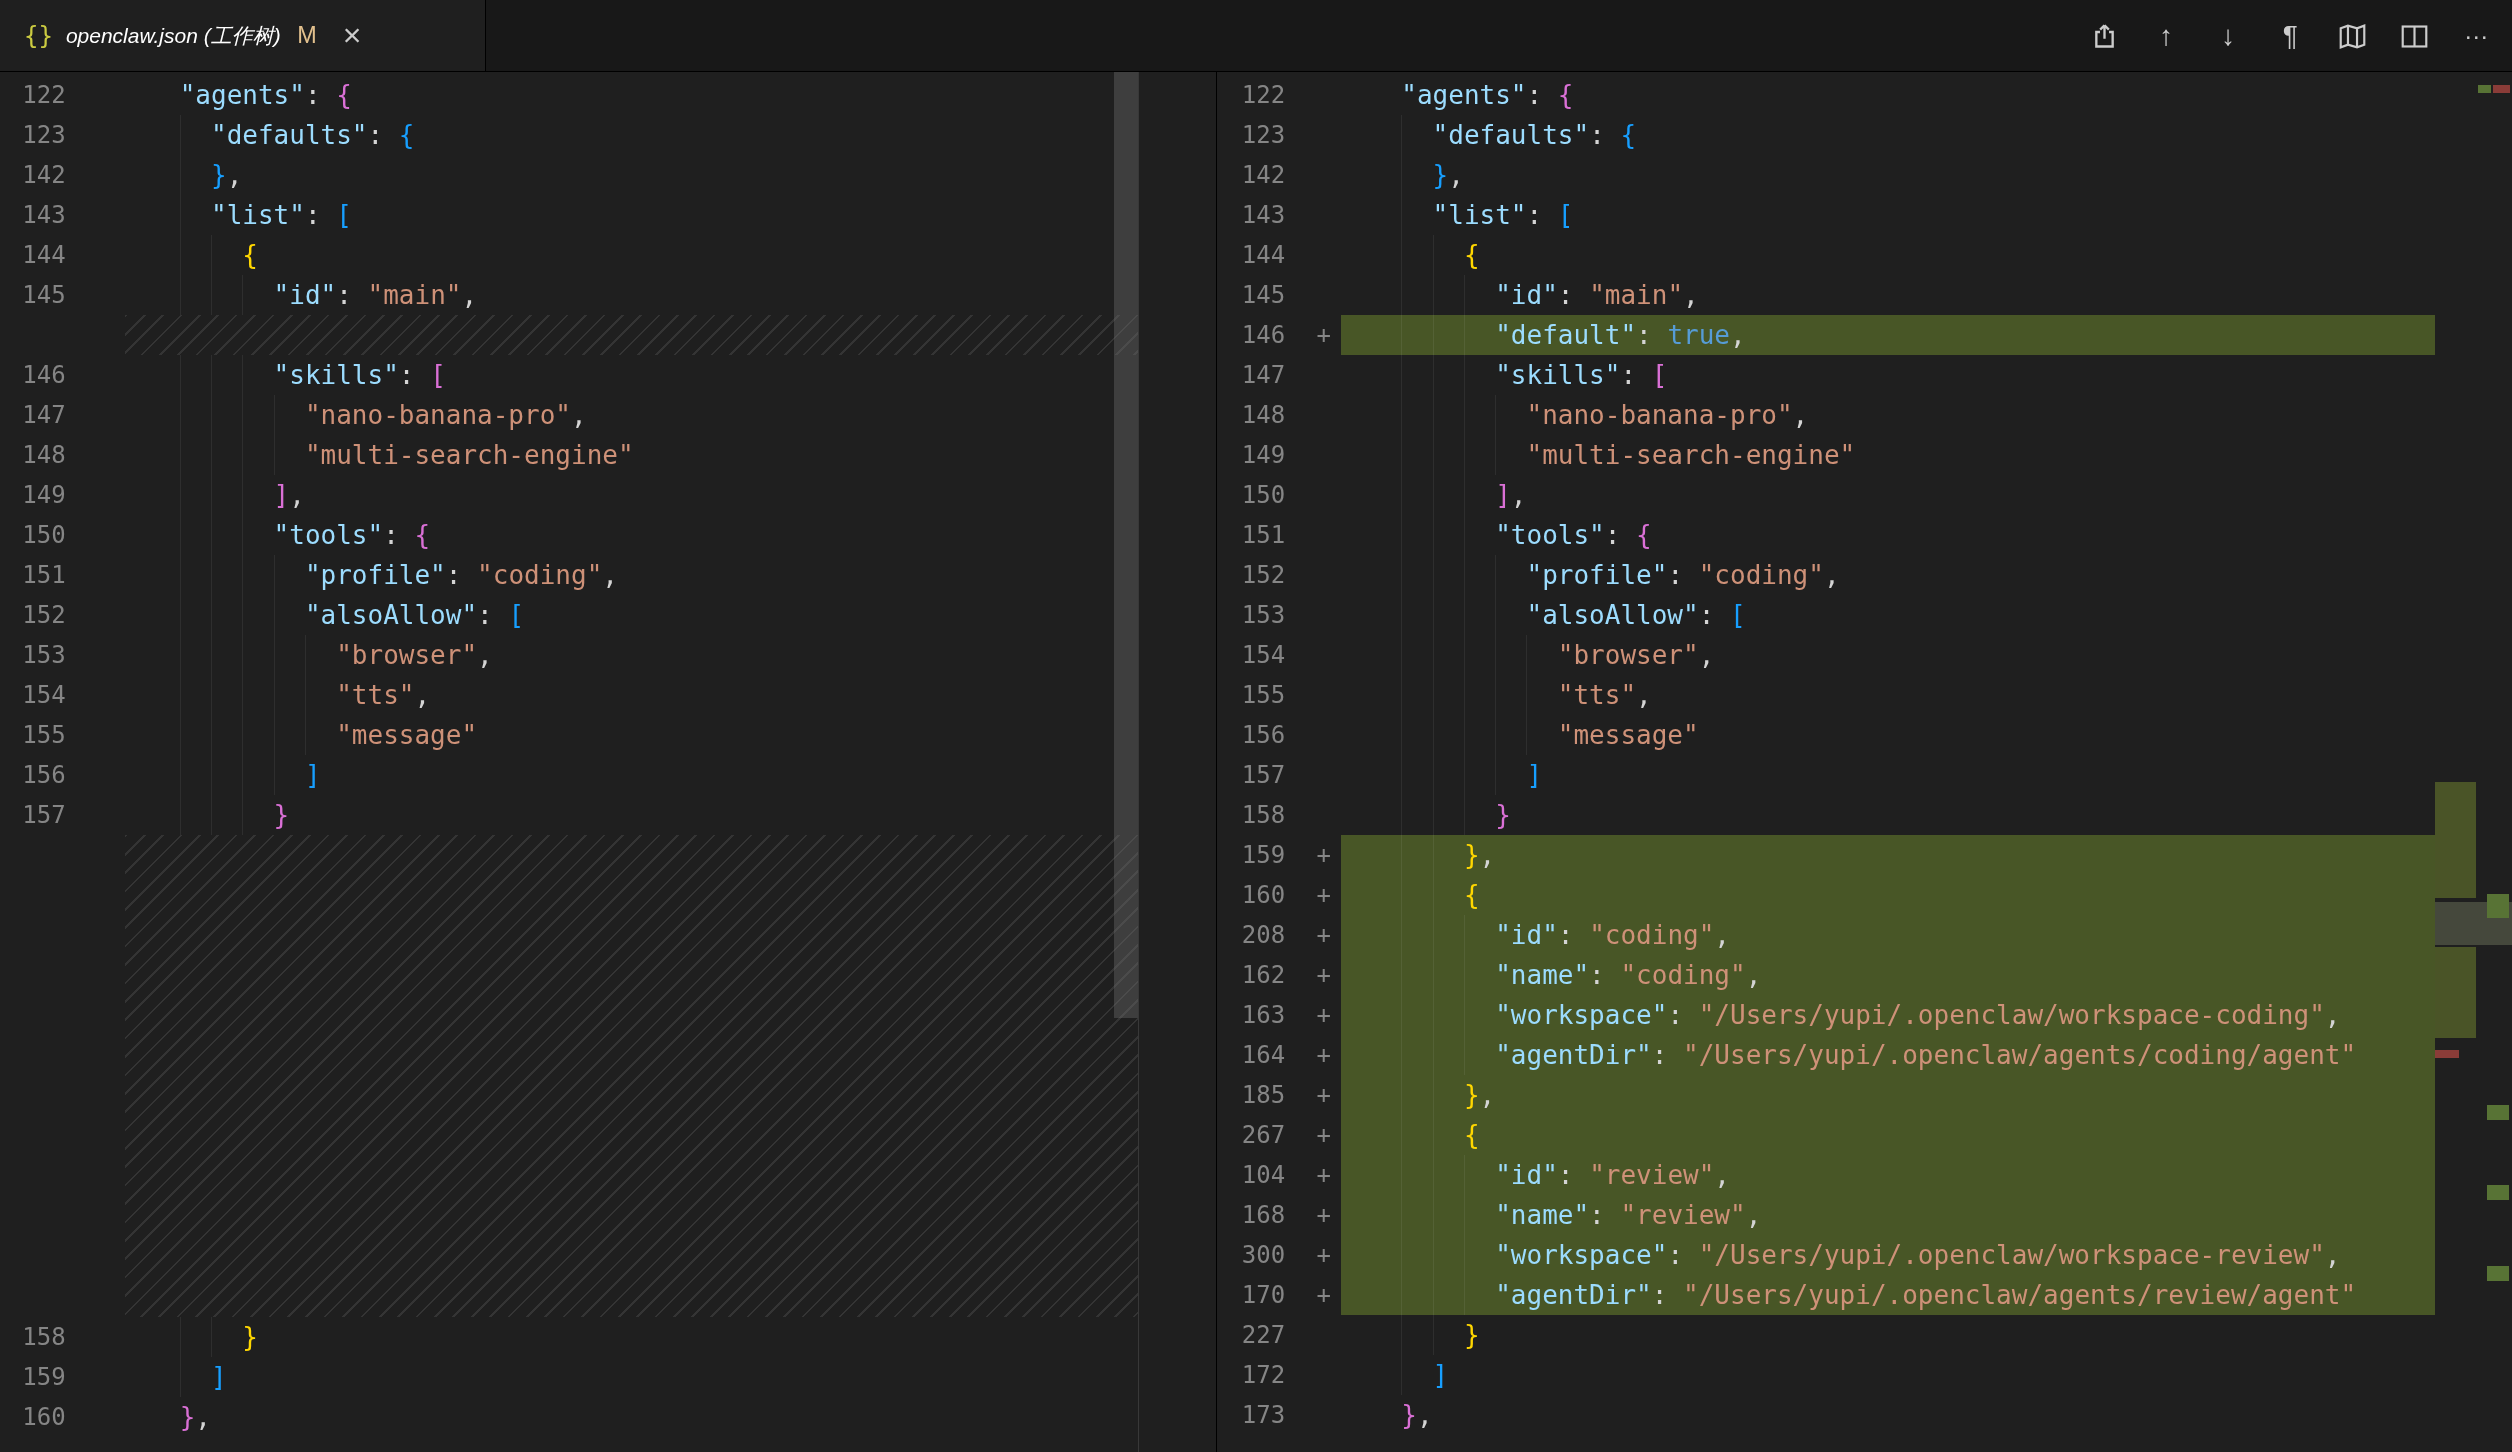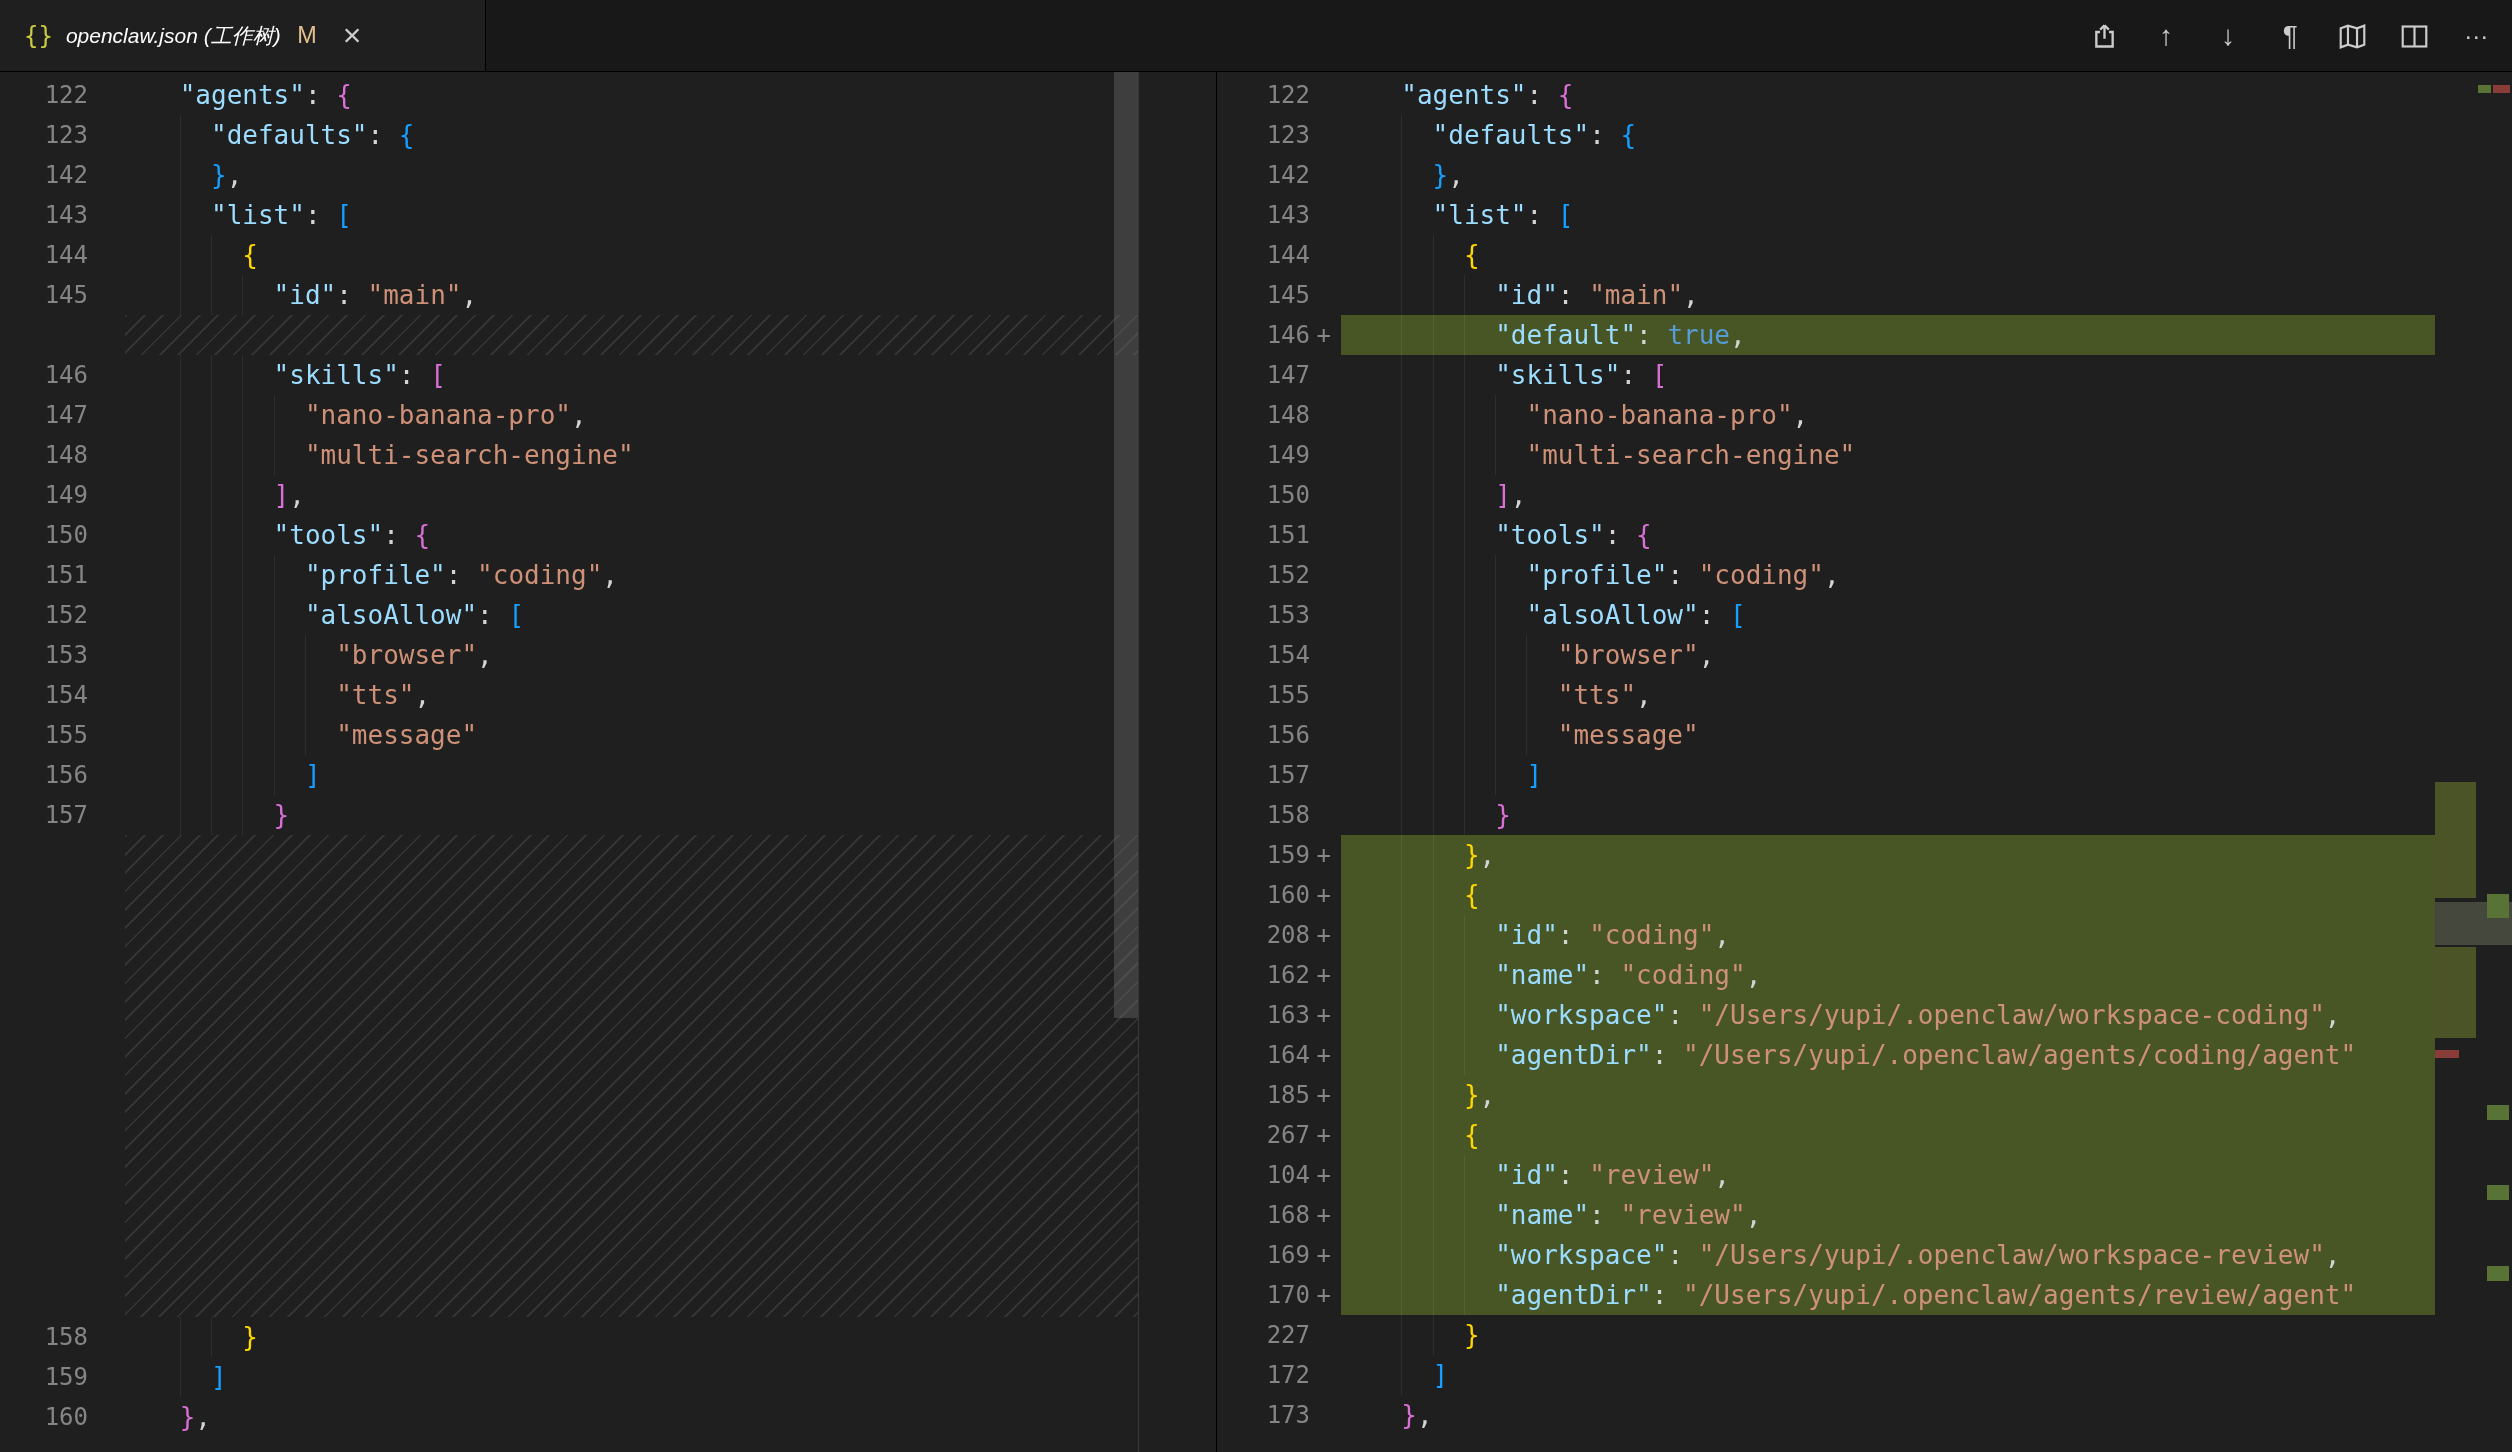--- a/index.html
+++ b/index.html
@@ -25,21 +25,21 @@
 
   
   .diff{position:absolute;top:72px;left:0;right:0;bottom:0;display:flex}
   .pane{position:relative;height:100%;background:var(--bg,#1f1f1f);overflow:hidden}
   .pane.left{width:1138px}
   .sash{width:79px;border-left:0.9px solid #383838;border-right:0.9px solid #000;background:var(--bg,#1f1f1f)}
   .pane.right{flex:1}
   .rows{padding-top:2.8px}
   .row{display:flex;height:40px;font-family:"DejaVu Sans Mono","Liberation Mono",monospace;
     font-size:26px;line-height:40px}
-  .row .ln{font-size:24px;color:var(--line-number,#858585);text-align:right;flex:none}
+  .row .ln{font-size:24px;color:var(--line-number,#858585);text-align:center;flex:none}
   .left .ln{width:88px}
   .left .plus{width:37px;flex:none}
   .right .ln{width:93px}
   .right .plus{width:31px;flex:none;color:var(--line-number,#858585);font-size:24px;padding-left:6.5px}
   .code{flex:1;white-space:pre;color:var(--punct,#d4d4d4)}
   .left .code{padding-left:23.4px}
   .right .code{padding-left:29px;margin-right:77px}
   .row.added .code{background:var(--added-bg,#485626)}
   .row.filler .code{background:repeating-linear-gradient(135deg,rgba(204,204,204,0.12) 0 1.9px,transparent 1.9px 13px)}
   .ind{display:inline-block;width:2ch;height:40px;vertical-align:top;
@@ -370,21 +370,21 @@
             <span class="ln">104</span>
             <span class="plus">+</span>
             <span class="code"><span class="ind i0"></span><span class="ind"></span><span class="ind"></span><span class="ind"></span><span class="tok k">"id"</span><span class="tok p">: </span><span class="tok s">"review"</span><span class="tok p">,</span></span>
           </div>
           <div class="row added">
             <span class="ln">168</span>
             <span class="plus">+</span>
             <span class="code"><span class="ind i0"></span><span class="ind"></span><span class="ind"></span><span class="ind"></span><span class="tok k">"name"</span><span class="tok p">: </span><span class="tok s">"review"</span><span class="tok p">,</span></span>
           </div>
           <div class="row added">
-            <span class="ln">169</span>
+            <span class="ln">300</span>
             <span class="plus">+</span>
             <span class="code"><span class="ind i0"></span><span class="ind"></span><span class="ind"></span><span class="ind"></span><span class="tok k">"workspace"</span><span class="tok p">: </span><span class="tok s">"/Users/yupi/.openclaw/workspace-review"</span><span class="tok p">,</span></span>
           </div>
           <div class="row added">
             <span class="ln">170</span>
             <span class="plus">+</span>
             <span class="code"><span class="ind i0"></span><span class="ind"></span><span class="ind"></span><span class="ind"></span><span class="tok k">"agentDir"</span><span class="tok p">: </span><span class="tok s">"/Users/yupi/.openclaw/agents/review/agent"</span></span>
           </div>
           <div class="row">
             <span class="ln">227</span>

